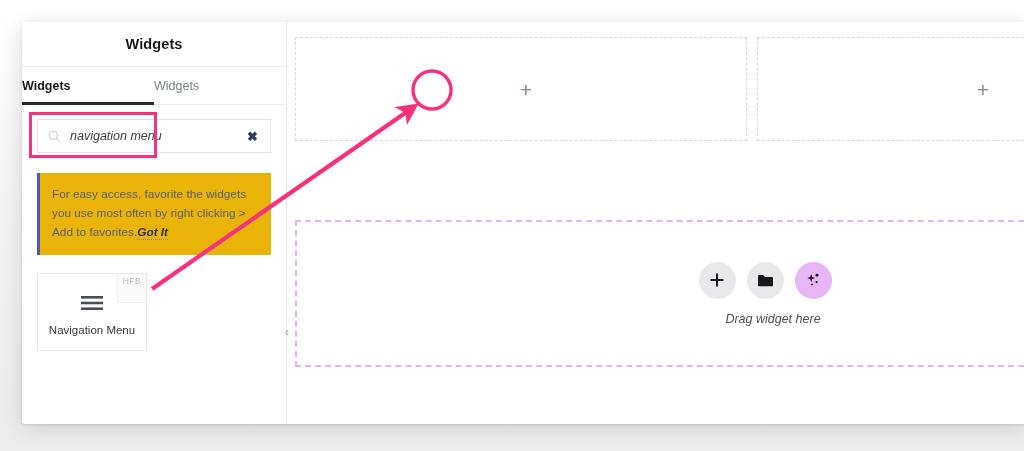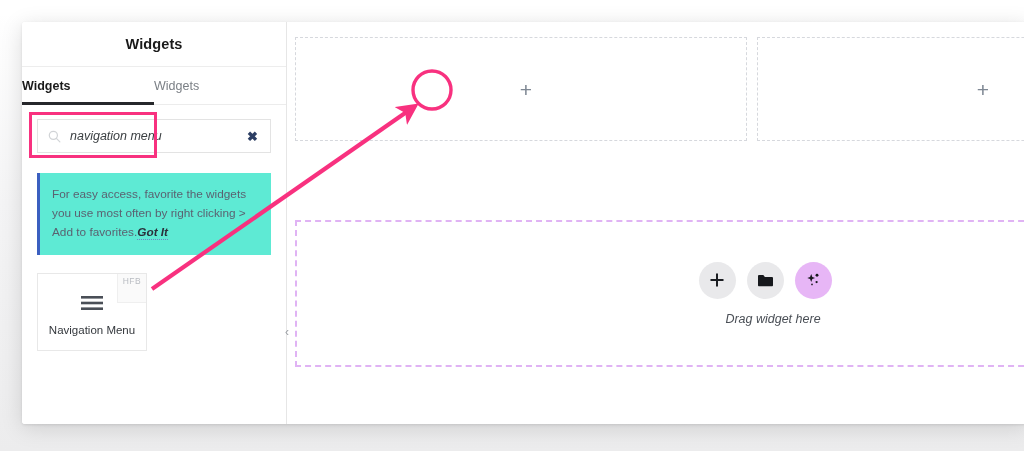--- a/index.html
+++ b/index.html
@@ -145,21 +145,21 @@
     width: 128px;
     height: 46px;
     border: 3px solid #f8317f;
     box-sizing: border-box;
     pointer-events: none;
   }
 
   
   #notice {
     margin: 20px 15px 6px 15px;
-    background: #5eead4;
+    background: #eab308;
     border-left: 3px solid #3b5fc0;
     padding: 12px 14px 13px 12px;
     box-sizing: border-box;
   }
   #notice-text {
     font-size: 11.8px;
     line-height: 1.62;
     color: #5a6271;
   }
   #notice-cta {

